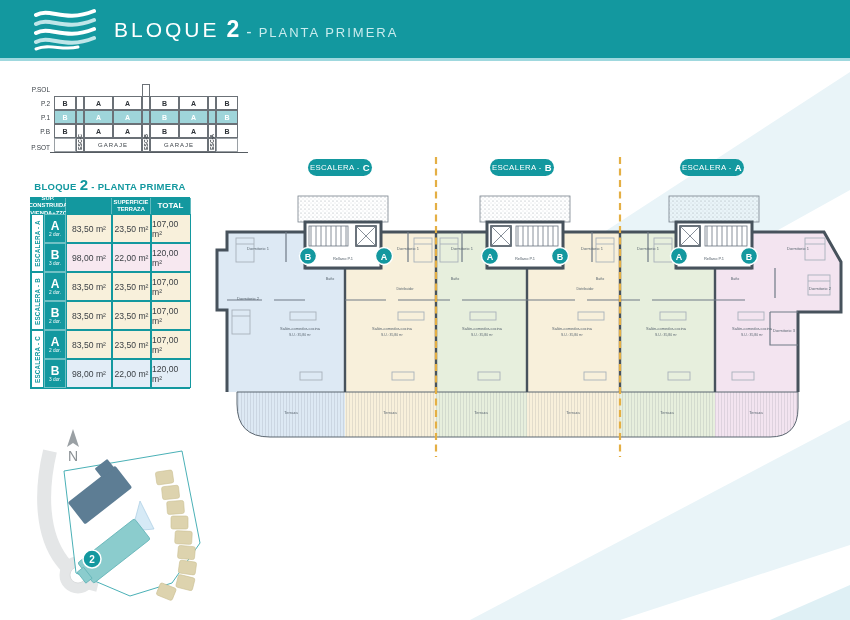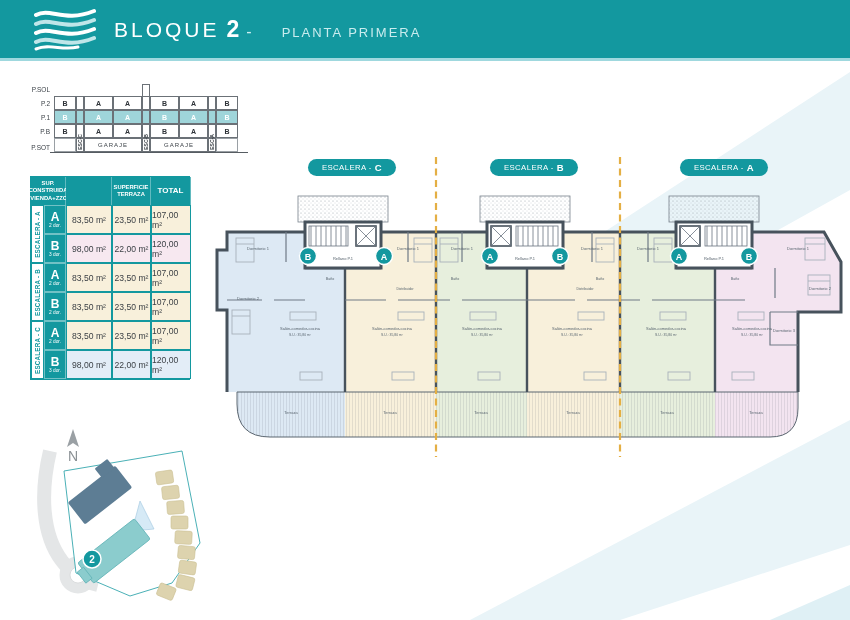--- a/index.html
+++ b/index.html
@@ -8,21 +8,21 @@
   
   .bg-bands{position:absolute;left:0;top:0;width:850px;height:620px;}
   
   .header{position:absolute;left:0;top:0;width:850px;height:58px;background:#13989f;
           border-bottom:3px solid #9fd8de;display:flex;align-items:center;}
   .logo{margin-left:34px;width:62px;height:44px;}
   .title{margin-left:18px;color:#fff;display:flex;align-items:baseline;gap:7px;}
   .title .t-main{font-size:21px;letter-spacing:3px;font-weight:400;}
   .title .t-num{font-size:23px;font-weight:bold;}
   .title .t-sep{font-size:16px;color:#cdeff1;}
-  .title .t-sub{font-size:13px;letter-spacing:2px;color:#c9ecee;margin-left:23px;}
+  .title .t-sub{font-size:13px;letter-spacing:2px;color:#c9ecee;}
   
   .secdia{position:absolute;left:22px;top:84px;width:230px;height:80px;font-family:"Liberation Sans",sans-serif;}
   .secdia .flabel{position:absolute;width:28px;text-align:right;font-size:6.5px;color:#3c4248;}
   .sd-grid{position:absolute;left:32px;top:12px;width:184px;}
   .sd-row{display:flex;height:14px;box-sizing:border-box;}
   .sd-cell{box-sizing:border-box;border:0.8px solid #6b7177;border-left-width:0.4px;background:#fff;
            display:flex;align-items:center;justify-content:center;font-size:7px;font-weight:bold;color:#2e3338;}
   .sd-row.hl .sd-cell{background:#9fd5da;color:#ffffff;}
   .sd-esc{box-sizing:border-box;border:0.8px solid #6b7177;background:#fff;}
   .sd-row.hl .sd-esc{background:#9fd5da;}
@@ -32,36 +32,36 @@
   .sd-esclabel{position:absolute;width:8px;height:28px;display:flex;align-items:center;justify-content:center;}
   .sd-esclabel span{transform:rotate(-90deg);font-size:5px;font-weight:bold;color:#3c4248;white-space:nowrap;}
   .sd-garaje{box-sizing:border-box;border:0.8px solid #6b7177;background:#fff;display:flex;align-items:center;justify-content:center;
              font-size:6px;color:#3c4248;letter-spacing:1px;}
   
   .tblwrap{position:absolute;left:30px;top:176px;width:160px;}
   .tbl-title{text-align:center;color:#13989f;font-weight:bold;font-size:9.5px;letter-spacing:.3px;margin-bottom:4px;}
   .tbl-title .big{font-size:15px;}
   .tbl{display:grid;grid-template-columns:13px 22px 46px 39px 40px;border:1.6px solid #13989f;}
   .tbl .hc{background:#13989f;color:#fff;font-size:5.8px;font-weight:bold;text-align:center;
-           display:flex;align-items:center;justify-content:center;padding:14px 1px;line-height:1.25;
+           display:flex;align-items:center;justify-content:center;padding:2px 1px;line-height:1.25;
            border-right:1.2px solid #ffffff55;box-sizing:border-box;height:16px;}
   .tbl .hc.total{font-size:8px;}
   .tbl .rail{grid-row:span 2;background:#fff;border:1.2px solid #13989f;box-sizing:border-box;
              display:flex;align-items:center;justify-content:center;}
   .tbl .rail span{transform:rotate(-90deg);font-size:6.3px;font-weight:bold;color:#13989f;white-space:nowrap;letter-spacing:.2px;}
   .tbl .lcell{background:#13989f;border:1.2px solid #ffffff66;box-sizing:border-box;color:#fff;text-align:center;
               display:flex;flex-direction:column;align-items:center;justify-content:center;height:29px;}
   .tbl .lcell .big{font-size:12px;font-weight:bold;line-height:1;}
   .tbl .lcell .small{font-size:4.8px;}
   .tbl .vcell{border:1.2px solid #13989f;box-sizing:border-box;display:flex;align-items:center;justify-content:center;
               font-size:8.6px;font-weight:normal;color:#3a3f44;height:29px;}
   .bg-cream{background:#f8f0db;} .bg-pink{background:#f7e8f0;} .bg-blue{background:#e3edf7;}
   
   .plan{position:absolute;left:195px;top:150px;width:655px;height:320px;}
-  .pill{position:absolute;height:17px;width:88px;background:#13989f;border-radius:9px;color:#fff;
+  .pill{position:absolute;height:17px;width:64px;background:#13989f;border-radius:9px;color:#fff;
         display:flex;align-items:center;justify-content:center;gap:3px;font-size:7.8px;letter-spacing:.4px;}
   .pill b{font-size:9.5px;}
   .pill-c{left:308px;top:159px;} .pill-b{left:490px;top:159px;} .pill-a{left:680px;top:159px;}
   
   .siteplan{position:absolute;left:20px;top:423px;width:195px;height:195px;}
   text{font-family:"Liberation Sans",sans-serif;}
 </style>
 </head>
 <body>
 <div class="page">
@@ -150,20 +150,25 @@
   <div class="sd-esclabel" style="left:120px;top:44px;">
         <span>ESC-B</span>
       </div>
   <div class="sd-esclabel" style="left:186px;top:44px;">
         <span>ESC-A</span>
       </div>
   <div class="sd-ground"></div>
 </div>
 
 <div class="tblwrap">
+  <div class="tbl-title">
+    <span>BLOQUE</span>
+    <span class="big">2</span>
+    <span>- PLANTA PRIMERA</span>
+  </div>
   <div class="tbl">
     <div class="hc" style="grid-column:1 / span 2;">SUP. CONSTRUIDA VIVIENDA+ZZCC</div>
     <div class="hc"></div>
     <div class="hc">SUPERFICIE TERRAZA</div>
     <div class="hc total">TOTAL</div>
 
     <div class="rail">
           <span>ESCALERA - A</span>
         </div>
     <div class="lcell">

